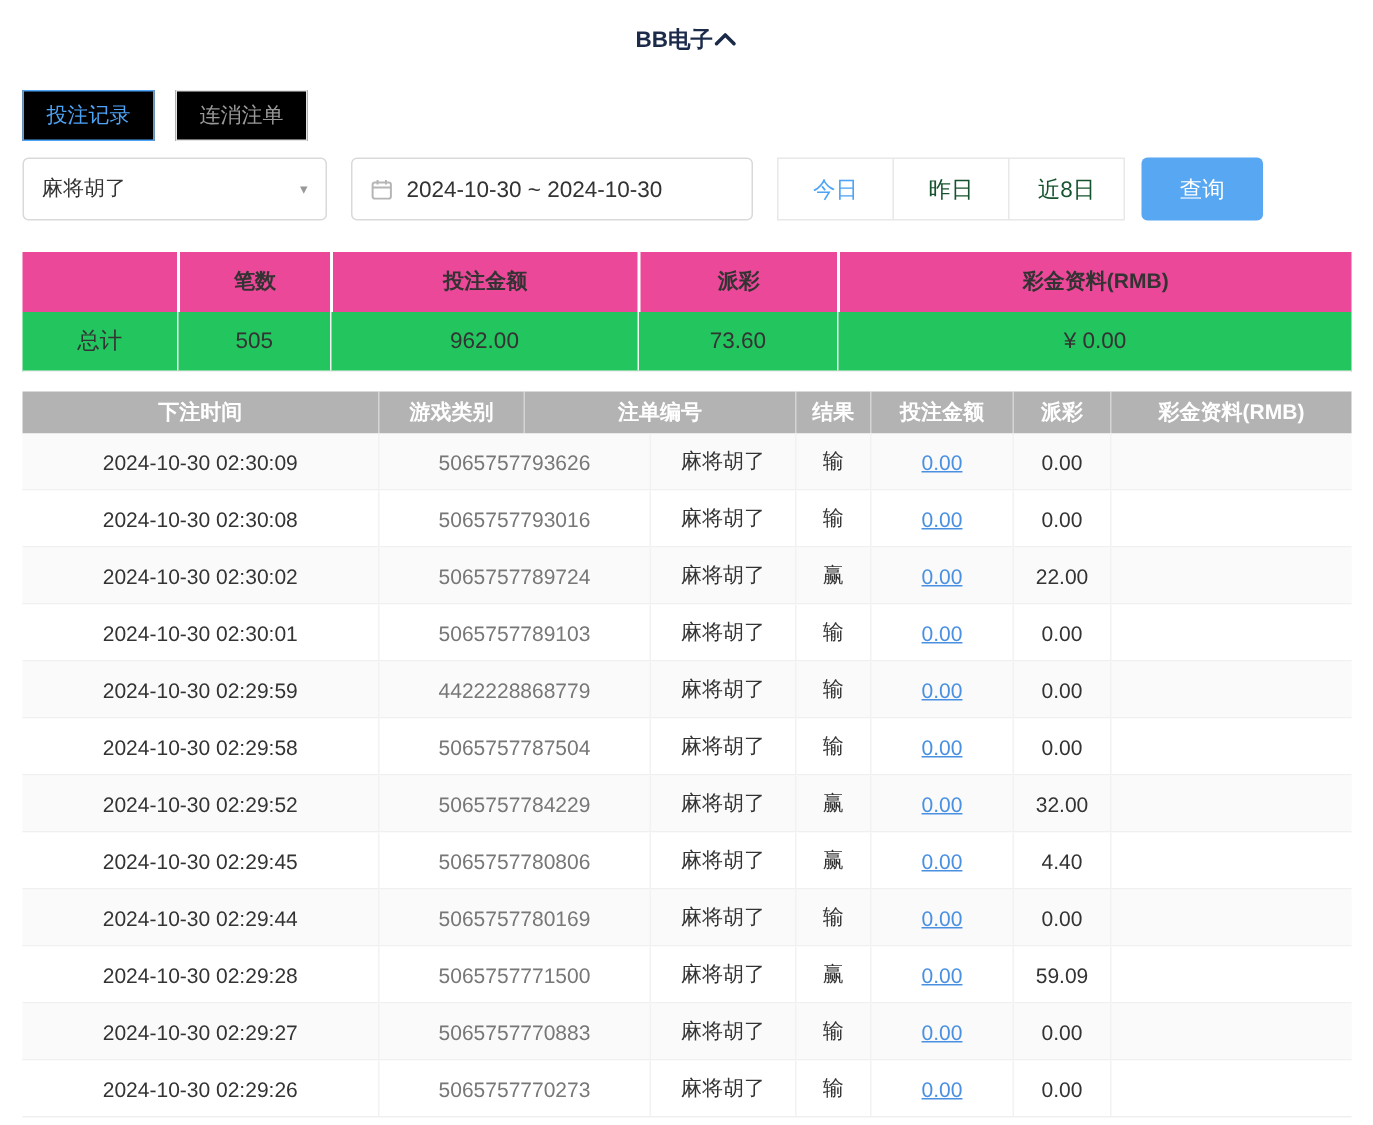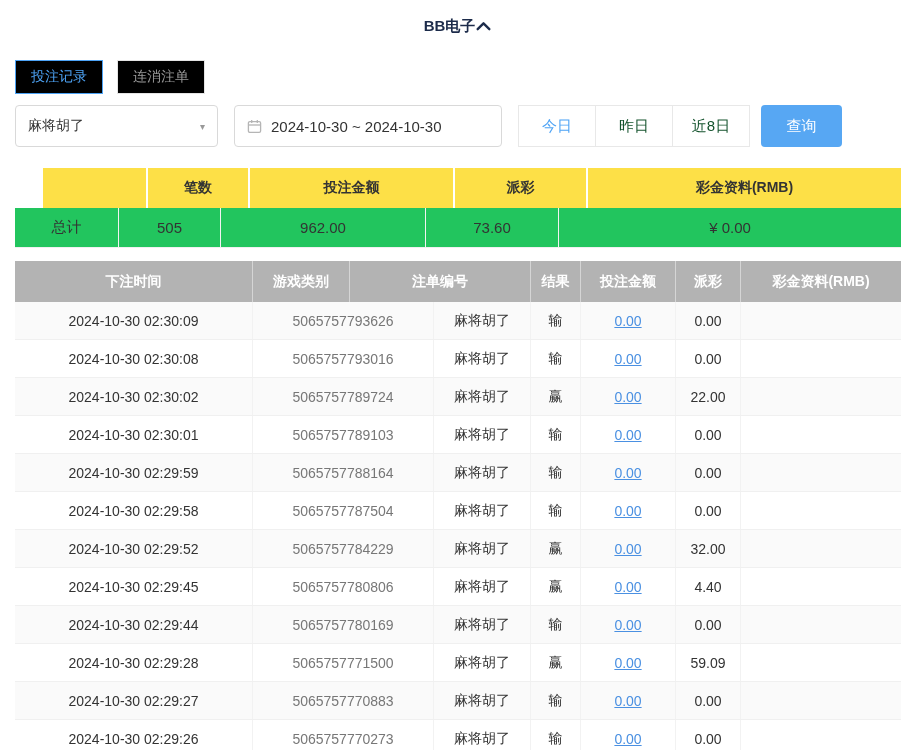--- a/index.html
+++ b/index.html
@@ -47,33 +47,33 @@
   .quick.active { color: var(--accent, #4da3f5); }
   .query-btn {
     margin-left: 11px; width: 81px; height: 42px; border: none; border-radius: 4px;
     background: var(--query-button, #57a7f3); color: #fff; font-size: 15px;
     cursor: pointer; font-family: inherit;
   }
 
   
   .summary-table { margin-top: 21px; width: 886px; }
   .sum-header, .sum-body { display: flex; height: 40px; }
-  .sum-header { background: #fde047; margin-left: 28px; }
+  .sum-header { background: #ec4899; }
   .sum-header .sum-cell { font-weight: 600; color: #333; border-left: 2px solid #fff; }
   .sum-header .sum-cell:first-child { border-left: none; }
   .sum-body { background: #22c55e; border-bottom: 1px solid #f0f0f0; }
   .sum-body .sum-cell { border-left: 1px solid #f2f2f2; font-size: 15px; }
   .sum-body .sum-cell:first-child { border-left: none; }
   .sum-cell { display: flex; align-items: center; justify-content: center; font-size: 14px; }
   .sc0 { width: 103px; } .sc1 { width: 102px; } .sc2 { width: 205px; }
   .sc3 { width: 133px; } .sc4 { flex: 1; }
 
   
   .bet-table { margin-top: 13px; width: 886px; }
-  .thead { display: flex; height: 41px; background: var(--table-header-bg, #b3b3b3); }
+  .thead { display: flex; height: 28px; background: var(--table-header-bg, #b3b3b3); }
   .th {
     display: flex; align-items: center; justify-content: center;
     color: #fff; font-size: 14px; font-weight: 600;
     border-left: 1px solid rgba(255,255,255,.45);
   }
   .th:first-child { border-left: none; }
   .trow { display: flex; height: 38px; border-bottom: 1px solid #f0f0f0; background: #fff; }
   .trow:nth-child(odd) { background: #fafafa; }
   .td {
     display: flex; align-items: center; justify-content: center;
@@ -199,21 +199,21 @@
     <div class="td col-game">麻将胡了</div>
     <div class="td col-result">输</div>
     <div class="td col-amount">
       <span class="amount-link">0.00</span>
     </div>
     <div class="td col-payout">0.00</div>
     <div class="td col-bonus"></div>
   </div>
         <div class="trow">
     <div class="td col-time">2024-10-30 02:29:59</div>
-    <div class="td col-id">5065757788164</div>
+    <div class="td col-id">4422228868779</div>
     <div class="td col-game">麻将胡了</div>
     <div class="td col-result">输</div>
     <div class="td col-amount">
       <span class="amount-link">0.00</span>
     </div>
     <div class="td col-payout">0.00</div>
     <div class="td col-bonus"></div>
   </div>
         <div class="trow">
     <div class="td col-time">2024-10-30 02:29:58</div>

